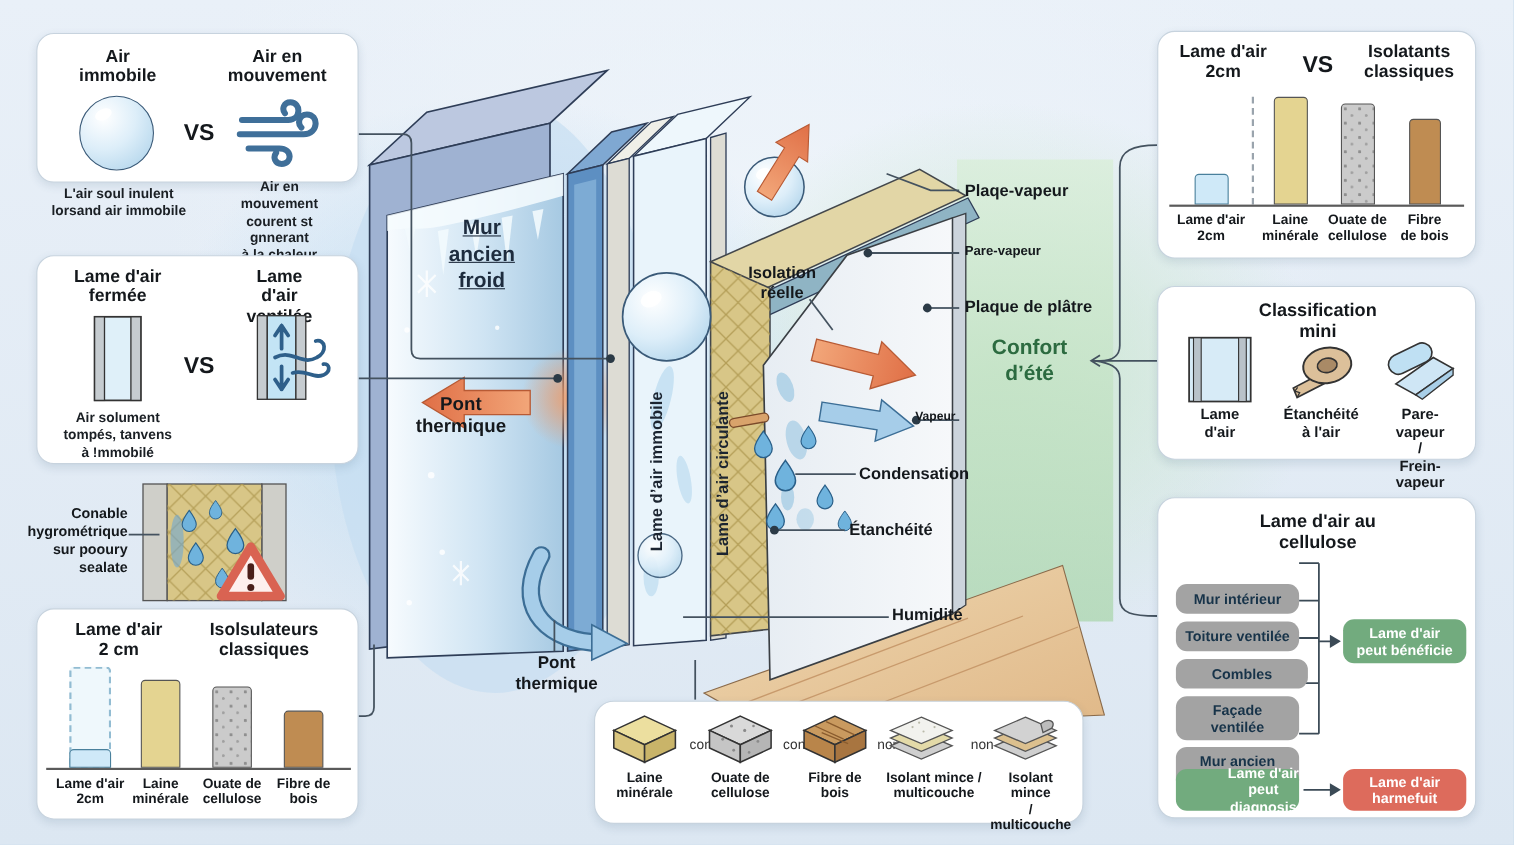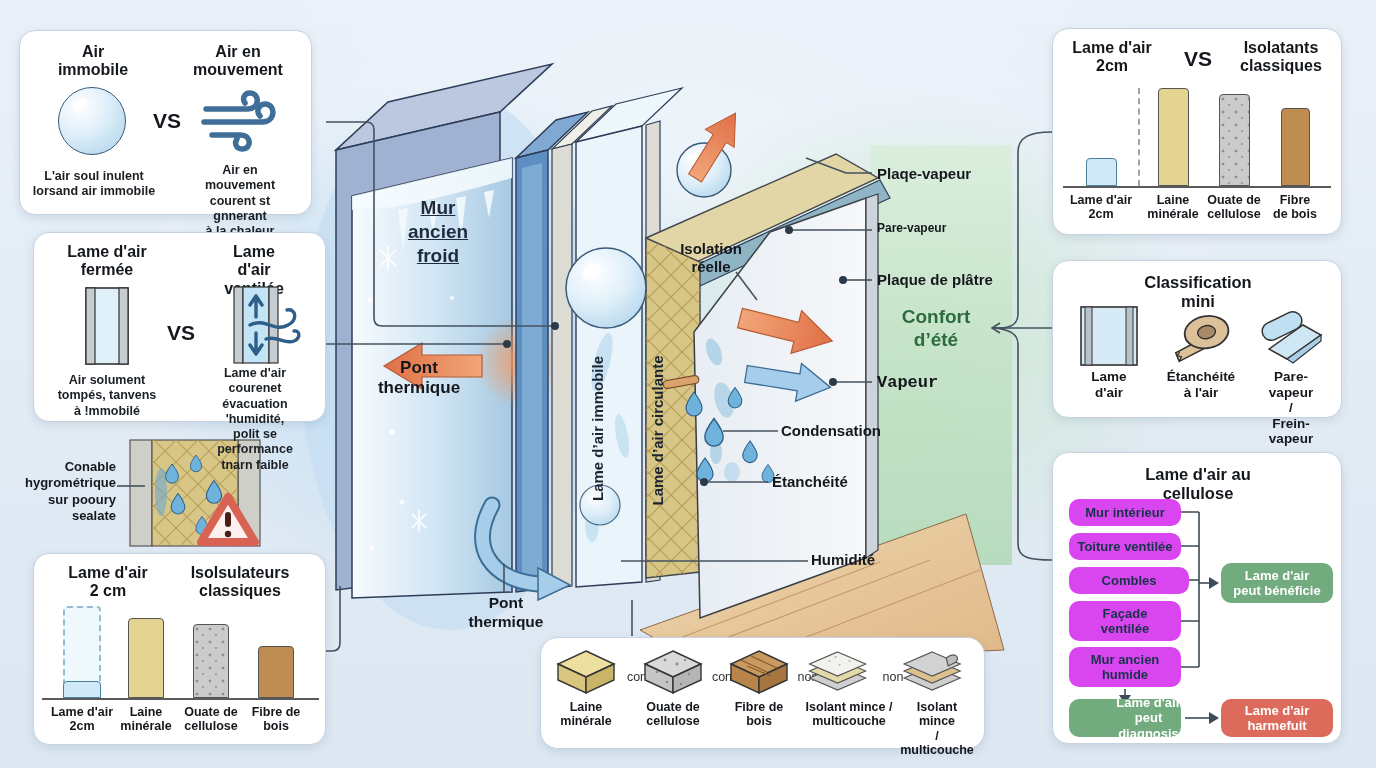--- a/index.html
+++ b/index.html
@@ -32,21 +32,21 @@
      background-size:13px 13px;}
   .bar-fibre{background:#bf8c52;}
   .bar-ghost{position:absolute;border:2px dashed #92bcd2;background:rgba(226,242,250,.55);
              border-radius:4px 4px 0 0;}
   .axis{position:absolute;border-bottom:2.5px solid #5a5a5a;}
   .bar-lbl{position:absolute;font-weight:700;font-size:12.5px;line-height:1.12;color:#14181c;
            text-align:center;white-space:pre-line;transform:translateX(-50%);}
   .dash-div{position:absolute;border-left:2px dashed #9aa4ad;}
   .pill{position:absolute;border-radius:10px;display:flex;align-items:center;justify-content:center;
         text-align:center;font-weight:700;white-space:pre-line;line-height:1.18;z-index:2;}
-  .pill-blue{background:#d946ef;color:#173349;font-size:13px;}
+  .pill-blue{background:#a3a3a3;color:#173349;font-size:13px;margin-top:32px;}
   .pill-green{background:#72ab7e;color:#ffffff;font-size:13px;}
   .pill-red{background:#dd6b5c;color:#ffffff;font-size:13px;}
   .mat-item{position:absolute;text-align:center;transform:translateX(-50%);}
   .mat-lbl{font-weight:700;font-size:12.5px;line-height:1.15;color:#14181c;white-space:pre-line;margin-top:4px;}
   .verdict{position:absolute;font-size:12.5px;font-weight:400;color:#333;transform:translateX(-50%);}
   .class-lbl{position:absolute;font-weight:700;font-size:13.5px;line-height:1.15;color:#14181c;
              text-align:center;white-space:pre-line;transform:translateX(-50%);}
 </style>
 </head>
 <body>
@@ -255,30 +255,30 @@
 thermique</div>
 <div class="vlabel" style="left:512px;top:420px;">Lame d’air immobile</div>
 <div class="vlabel" style="left:572px;top:422px;">Lame d’air circulante</div>
 <div class="lbl ctr" style="left:711px;top:240px;font-size:15px;line-height:1.2;">Isolation
 réelle</div>
 <div class="lbl" style="left:877px;top:165px;font-size:15px;">Plaqe-vapeur</div>
 <div class="lbl" style="left:877px;top:221px;font-size:12px;">Pare-vapeur</div>
 <div class="lbl" style="left:877px;top:271px;font-size:15px;">Plaque de plâtre</div>
 <div class="lbl ctr" style="left:936px;top:306px;font-size:19px;line-height:1.2;color:#2c6b40;">Confort
 d’été</div>
-<div class="lbl" style="left:877px;top:373px;font-size:17px;font-family:Liberation Mono, monospace;">Vapeur</div>
+<div class="lbl" style="left:832px;top:373px;font-size:11px;">Vapeur</div>
 <div class="lbl" style="left:781px;top:422px;font-size:15px;">Condensation</div>
 <div class="lbl" style="left:772px;top:473px;font-size:15px;">Étanchéité</div>
 <div class="lbl" style="left:811px;top:551px;font-size:15px;">Humidité</div>
 <div class="lbl" style="left:10px;top:459px;width:106px;font-size:13px;line-height:1.25;text-align:right;">Conable
 hygrométrique
 sur pooury
 sealate</div>
 
-<div class="card" style="left:19px;top:30px;width:293px;height:185px;">
+<div class="card" style="left:33px;top:30px;width:293px;height:136px;">
   <div class="box-title" style="left:73px;top:12px;">Air
 immobile</div>
   <div class="box-title" style="left:218px;top:12px;">Air en
 mouvement</div>
   <div class="vs" style="left:147px;top:78px;">VS</div>
   <div style="position:absolute;left:38px;top:56px;width:68px;height:68px;border-radius:50%;border:1.5px solid #3a5a78;
               background:radial-gradient(circle at 32% 28%, #ffffff, #ddeef9 45%, #a8cfe8);"></div>
   <div style="position:absolute;left:52px;top:68px;width:16px;height:10px;border-radius:50%;background:#fff;opacity:.9;transform:rotate(-25deg);"></div>
   <svg style="position:absolute;left:180px;top:58px;" width="80" height="66" viewBox="0 0 80 66">
     <g fill="none" stroke="#3f6f99" stroke-width="5.5" stroke-linecap="round">
@@ -312,24 +312,20 @@
     <g fill="none" stroke="#2e5f8a" stroke-width="3.4" stroke-linecap="round">
       <path d="M30,34 V13 M30,13 l-6,9 M30,13 l6,9"></path>
       <path d="M30,50 V71 M30,71 l-6,-9 M30,71 l6,-9"></path>
       <path d="M24,42 C40,34 48,50 62,42 C72,37 70,25 61,27"></path>
       <path d="M40,56 C52,52 58,62 68,58 C75,55 74,47 68,48"></path>
     </g>
   </svg>
   <div class="caption" style="left:73px;top:140px;">Air solument
 tompés, tanvens
 à !mmobilé</div>
-  <div class="caption" style="left:221px;top:133px;">Lame d'air courenet
-évacuation 'humidité,
-polit se performance
-tnarn faible</div>
 </div>
 
 <div class="card" style="left:33px;top:553px;width:293px;height:192px;">
   <div class="box-title" style="left:74px;top:10px;">Lame d'air
 2 cm</div>
   <div class="box-title" style="left:206px;top:10px;">Isolsulateurs
 classiques</div>
   <div class="bar-ghost" style="left:29px;top:52px;width:38px;height:92px;"></div>
   <div class="bar bar-lame" style="left:29px;top:127px;width:38px;height:17px;"></div>
   <div class="bar bar-laine" style="left:94px;top:64px;width:36px;height:80px;"></div>

